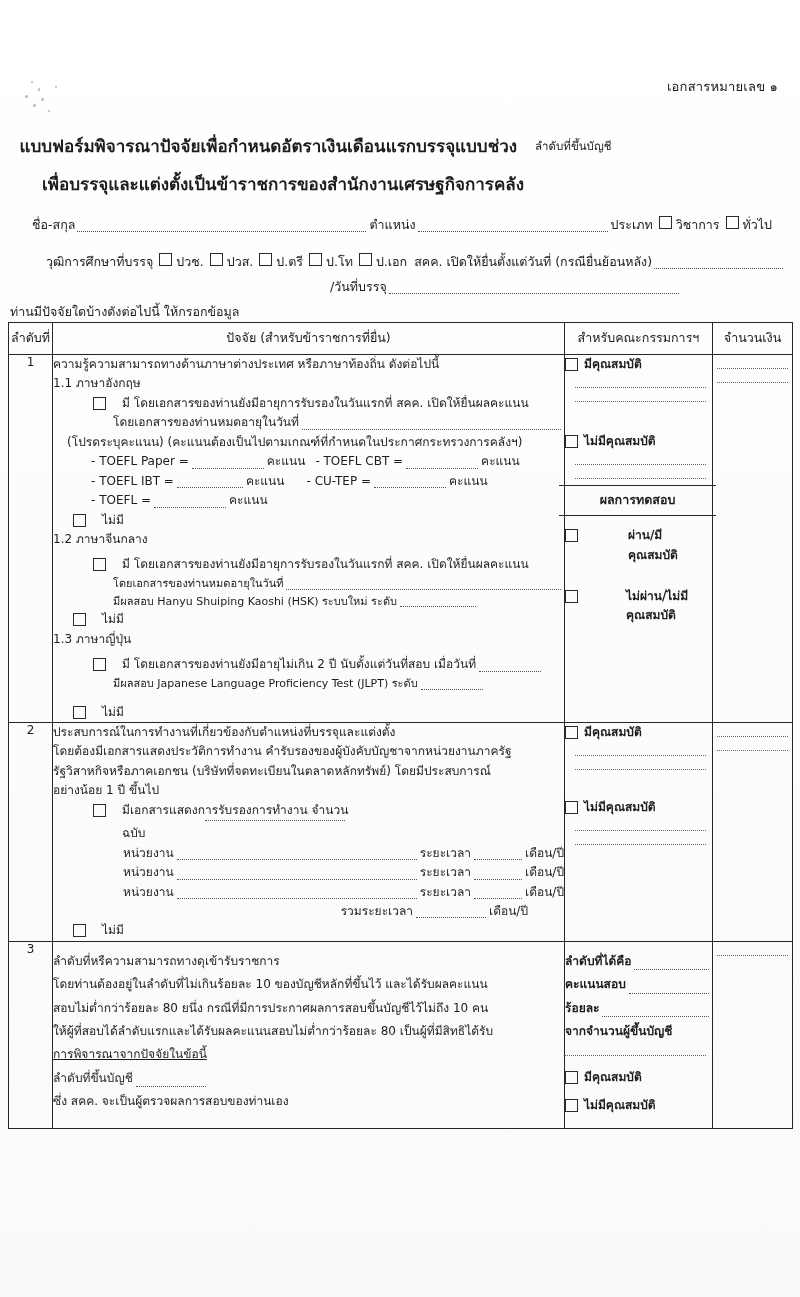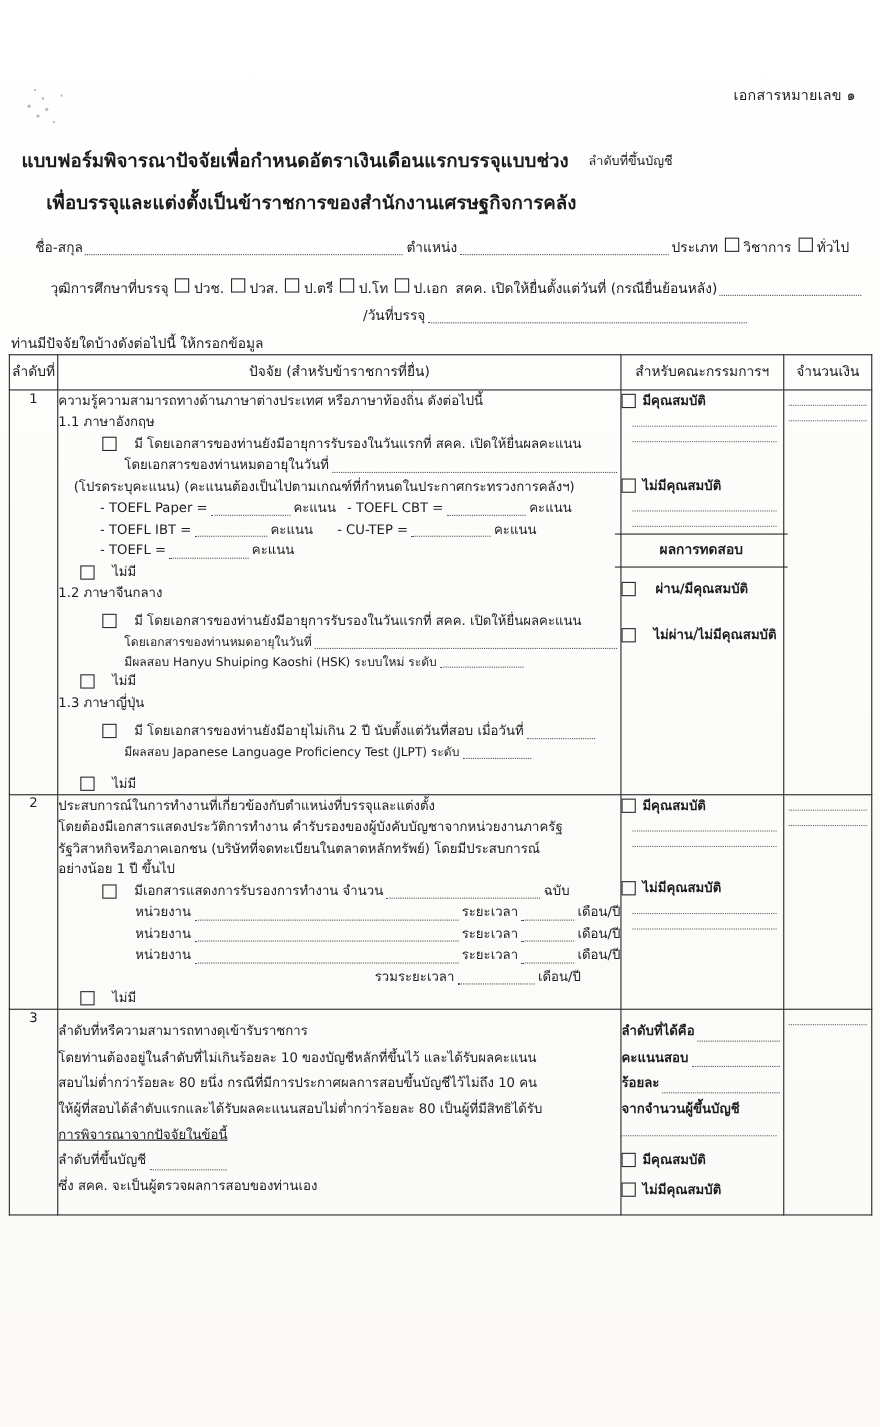--- a/index.html
+++ b/index.html
@@ -202,20 +202,21 @@
     border-bottom: 1.4px solid #262626;
     margin: 6px -4px 0 -6px;
     padding: 4px 0 5px;
     font-size: 12.5px;
   }
   .res-cb {
     display: flex;
     align-items: flex-start;
     font-size: 12px;
     line-height: 1.6;
+    gap: 32px;
   }
   .res-cb .cbx { margin: 3px 0 0 0; }
   .res-txt { padding-left: 18px; }
   .res-txt.narrow { padding-left: 16px; }
 
   .r3-line {
     display: flex;
     align-items: flex-start;
     white-space: nowrap;
     font-size: 12px;
@@ -417,21 +418,21 @@
       <tr>
         <td class="cell-no">2</td>
         <td class="cell-fac">
           <div class="ln">ประสบการณ์ในการทำงานที่เกี่ยวข้องกับตำแหน่งที่บรรจุและแต่งตั้ง</div>
           <div class="ln">โดยต้องมีเอกสารแสดงประวัติการทำงาน คำรับรองของผู้บังคับบัญชาจากหน่วยงานภาครัฐ</div>
           <div class="ln">รัฐวิสาหกิจหรือภาคเอกชน (บริษัทที่จดทะเบียนในตลาดหลักทรัพย์) โดยมีประสบการณ์</div>
           <div class="ln">อย่างน้อย 1 ปี ขึ้นไป</div>
 
           <div class="cb-line ind2">
             <span class="cbx"></span>
-            <span class="cb-txt" style="display:flex;align-items:flex-start;white-space:nowrap;">
+            <span class="cb-txt" style="display:flex;align-items:flex-start;white-space:nowrap;flex-direction:column;">
               <span>มีเอกสารแสดงการรับรองการทำงาน จำนวน</span>
               <span class="dotfix" style="width:140px;"></span>
               <span>ฉบับ</span>
             </span>
           </div>
 
           <div class="sub-line" style="padding-left:70px;">
             <span>หน่วยงาน</span>
             <span class="dotfill"></span>
             <span>ระยะเวลา</span>

